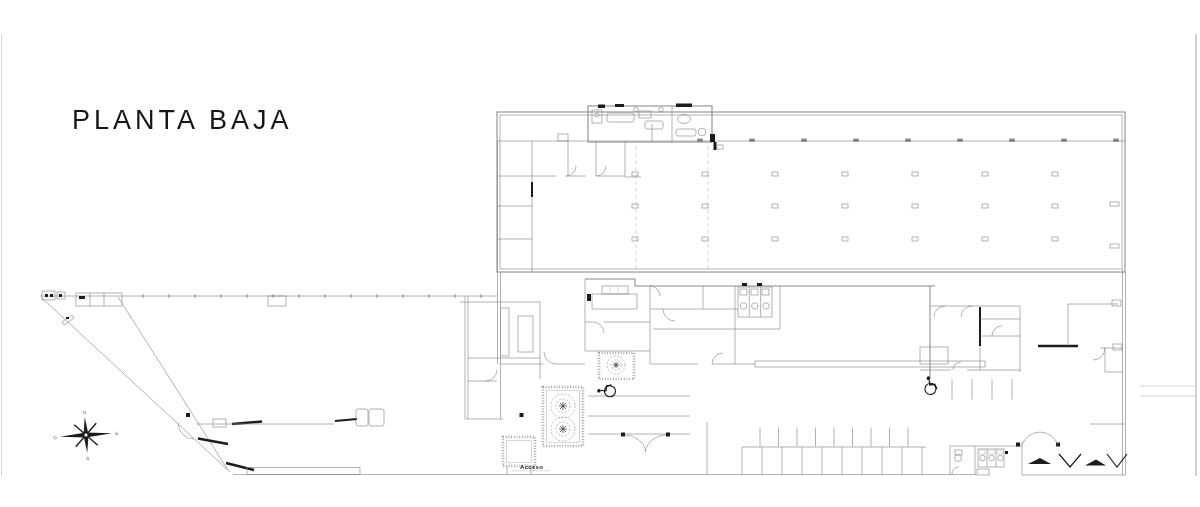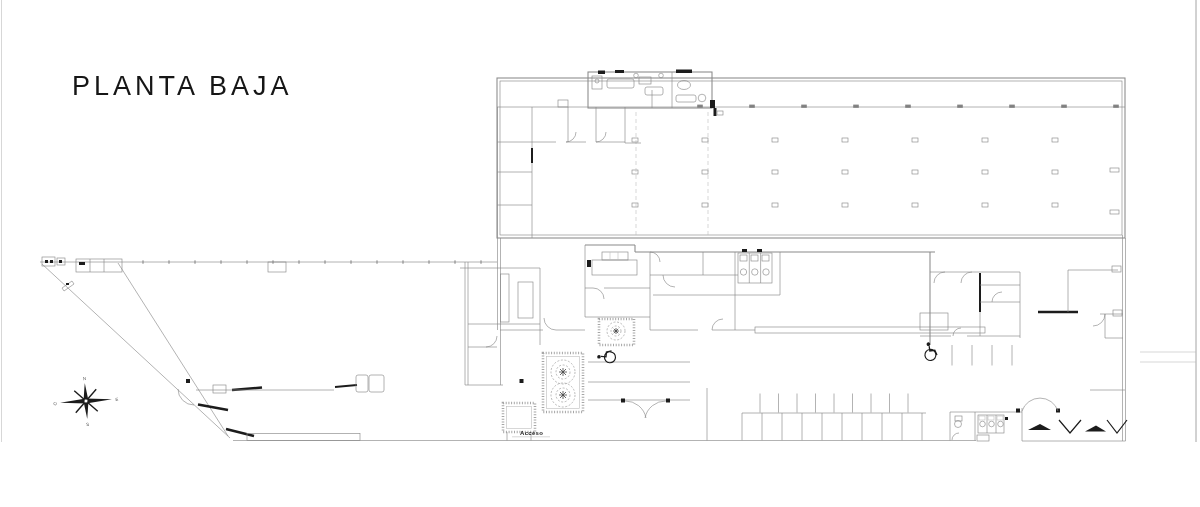--- a/index.html
+++ b/index.html
@@ -1,17 +1,17 @@
 <!DOCTYPE html>
 <html style="--line: #8a8a8a; --dark: #1c1c1c; --sheet_edge: #d6d6d6; --background: #ffffff;"><head>
 <meta charset="utf-8">
 <style>
   :root{ --line:#8a8a8a; --dark:#1c1c1c; --sheet_edge:#d6d6d6; --background:#ffffff; }
   html,body{margin:0;padding:0;background:#fff;}
-  .sheet{position:relative;width:1200px;height:442px;background:var(--background);overflow:hidden;}
+  .sheet{position:relative;width:1200px;height:442px;background:var(--background);overflow:hidden;margin-top:34px;}
   svg{position:absolute;left:0;top:0;}
   svg text{font-family:"Liberation Sans","DejaVu Sans",sans-serif;}
   .w{fill:none;stroke:var(--line);stroke-width:1.05;}
   .t{fill:none;stroke:var(--line);stroke-width:0.65;}
   .lt{fill:none;stroke:#bcbcbc;stroke-width:0.6;}
   .dk{stroke:var(--dark);}
   .fd{fill:var(--dark);stroke:none;}
   .dash{stroke-dasharray:4 3;}
   .planter{fill:none;stroke:#a6a6a6;stroke-width:2.6;stroke-dasharray:1 1.7;}
   .treec{fill:none;stroke:#9d9d9d;stroke-width:0.7;stroke-dasharray:2 1.6;}

